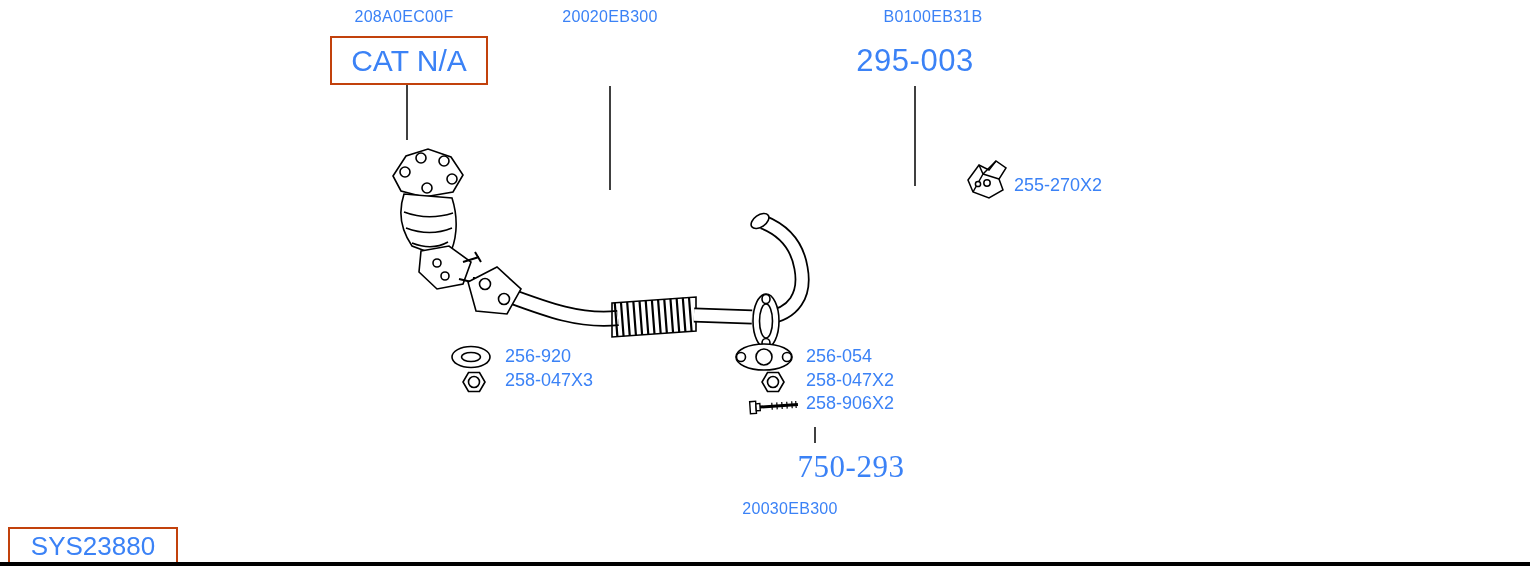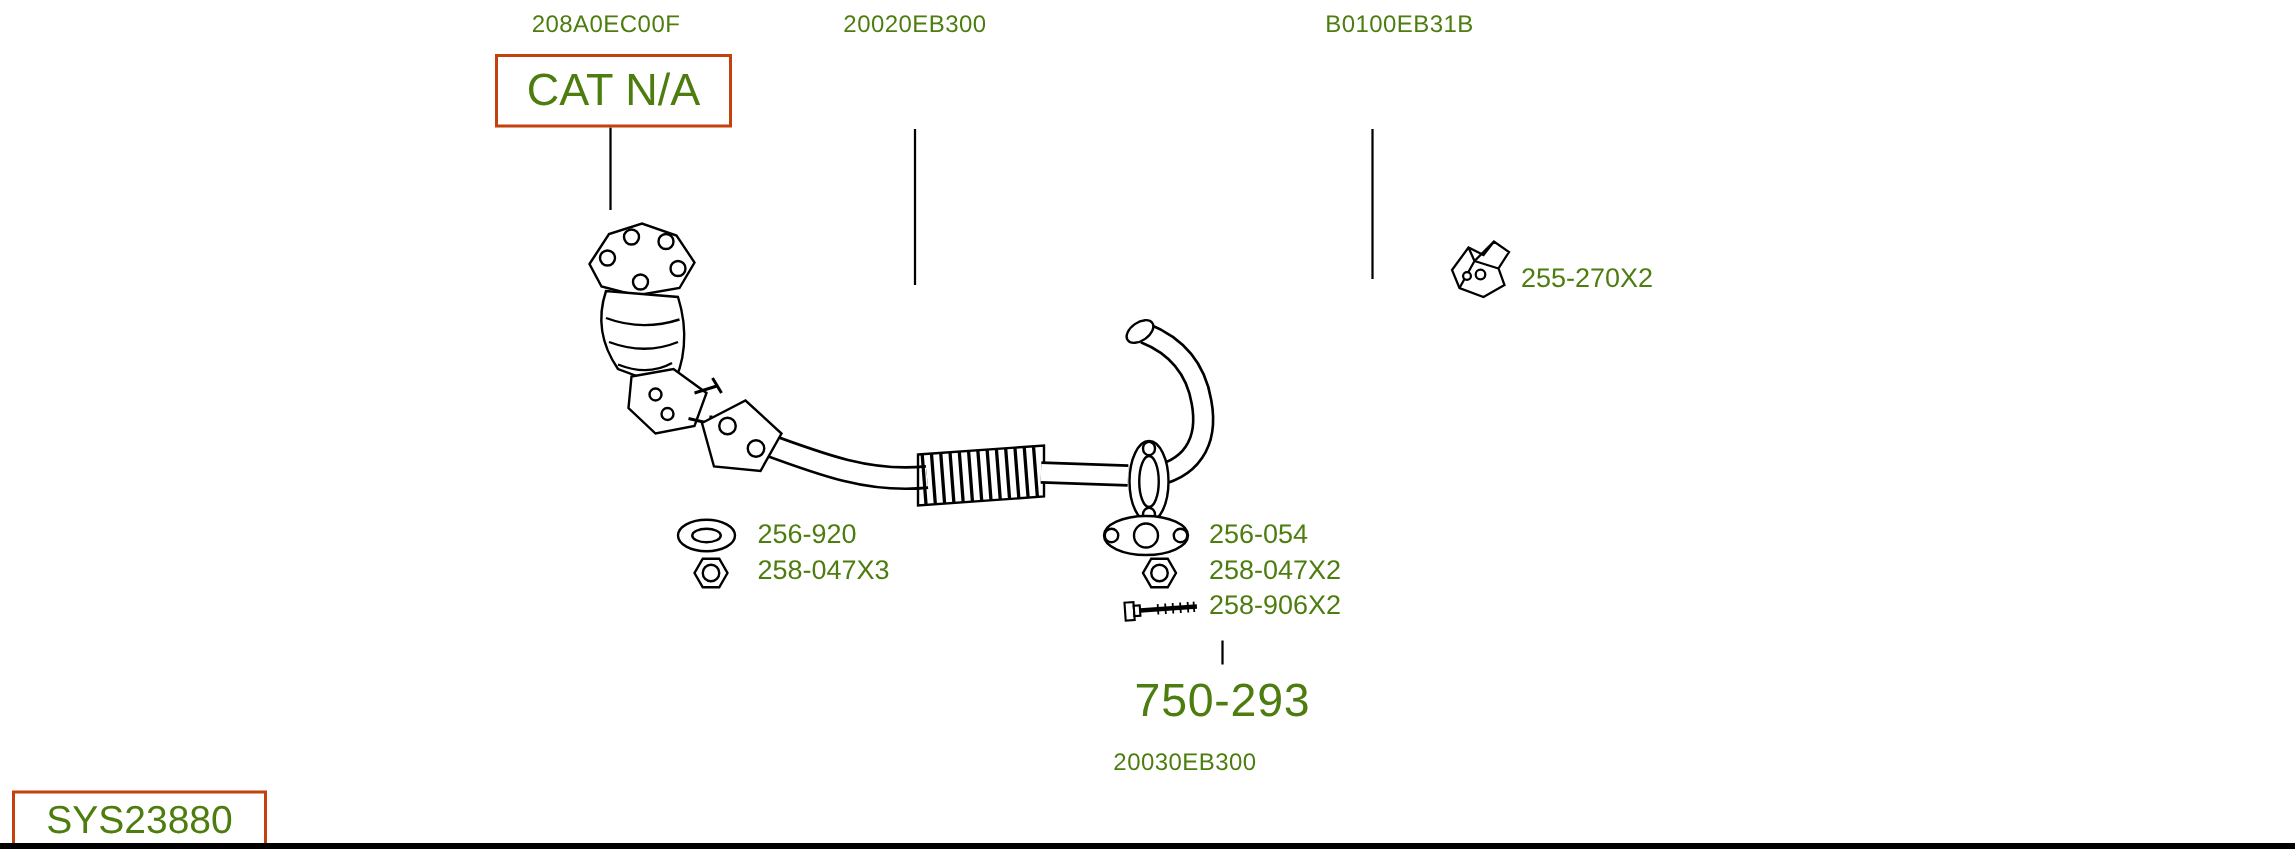--- a/index.html
+++ b/index.html
@@ -1,18 +1,18 @@
 <!DOCTYPE html>
 <html><head>
 <meta charset="utf-8">
 <style>
   html,body{margin:0;padding:0;background:#ffffff;}
   .canvas{
     position:relative;width:1530px;height:566px;background:#ffffff;
-    font-family:"Liberation Sans",sans-serif;color:#4d7c0f;overflow:hidden;
+    font-family:"Liberation Sans",sans-serif;color:#3b82f6;overflow:hidden;
   }
   .art{position:absolute;left:0;top:0;}
   .t{position:absolute;white-space:nowrap;line-height:1.1;}
   .code{font-size:16px;letter-spacing:0.3px;}
   .big{font-size:31px;letter-spacing:0.5px;}
   .callout{font-size:18px;}
   .cx{transform:translateX(-50%);}
   .boxed{
     position:absolute;border:2px solid #c2410c;background:#fff;
     display:flex;align-items:center;justify-content:center;white-space:nowrap;
@@ -125,31 +125,32 @@
   </svg>
 
   <div class="t code cx" style="left:404px;top:8px;">208A0EC00F</div>
   <div class="boxed cat-box">
     <span>CAT N/A</span>
   </div>
 
   <div class="t code cx" style="left:610px;top:8px;">20020EB300</div>
 
   <div class="t code cx" style="left:913px;top:8px;padding-left:40px;">B0100EB31B</div>
+  <div class="t big cx" style="left:915px;top:44px;">295-003</div>
 
   <div class="t callout" style="left:1014px;top:176px;">255-270X2</div>
 
   <div class="t callout" style="left:505px;top:347px;">256-920</div>
   <div class="t callout" style="left:505px;top:371px;">258-047X3</div>
 
   <div class="t callout" style="left:806px;top:347px;">256-054</div>
   <div class="t callout" style="left:806px;top:371px;">258-047X2</div>
   <div class="t callout" style="left:806px;top:394px;">258-906X2</div>
 
-  <div class="t big cx" style="left:815px;top:450px;">750-293</div>
+  <div class="t big cx" style="left:851px;top:450px;font-family:Liberation Serif, serif;">750-293</div>
   <div class="t code cx" style="left:790px;top:500px;">20030EB300</div>
 
   <div class="boxed sys-box">
     <span>SYS23880</span>
   </div>
 
   <div class="bottombar"></div>
 
 </div>
 

